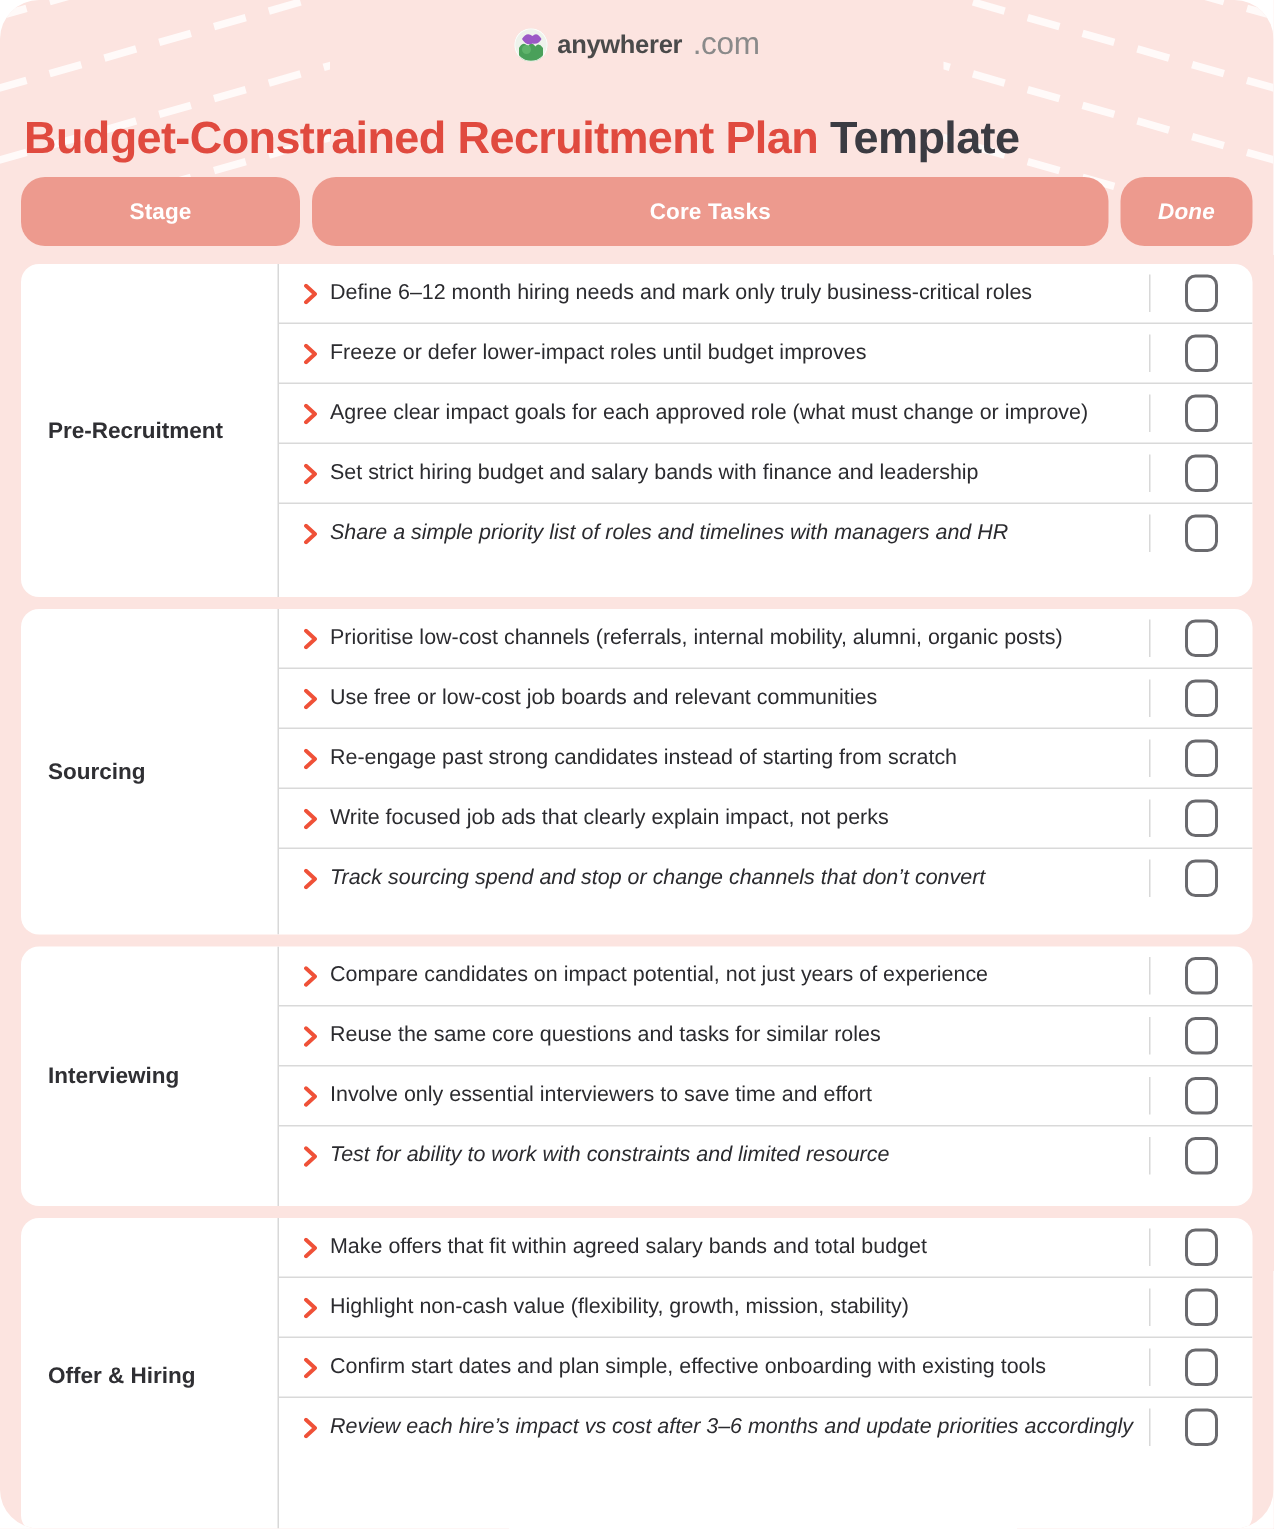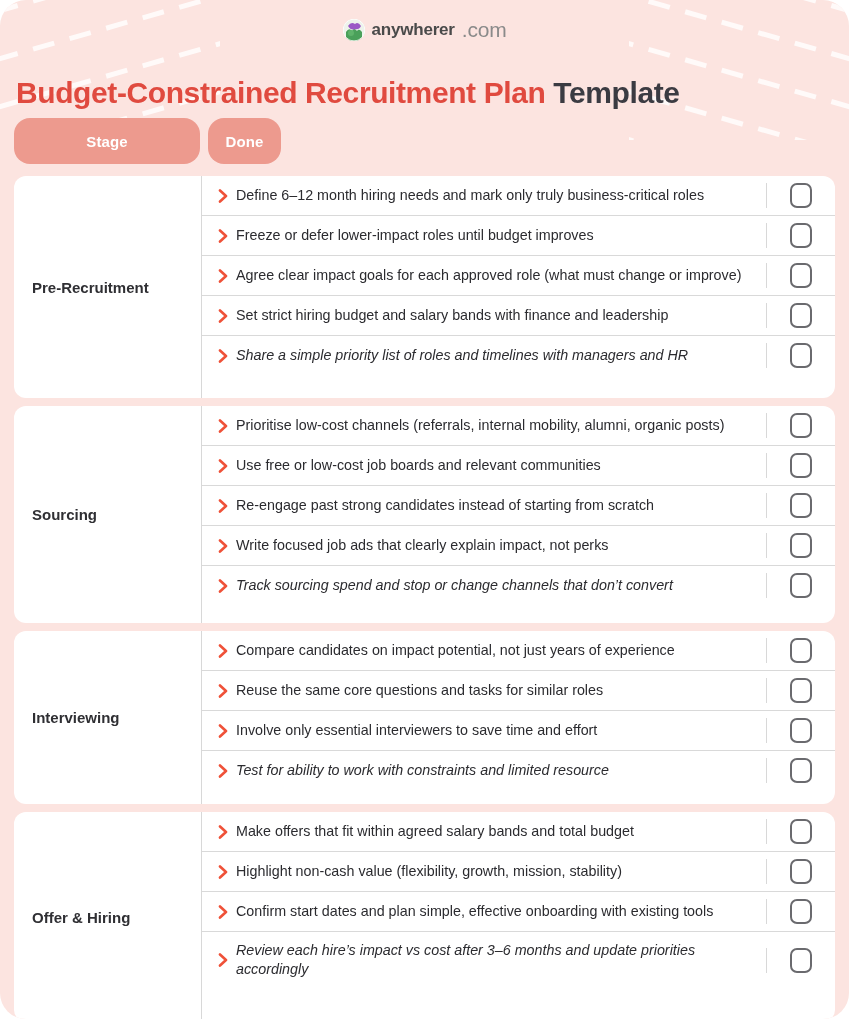--- a/index.html
+++ b/index.html
@@ -101,33 +101,33 @@
     display: flex;
     align-items: center;
     justify-content: center;
     color: #ffffff;
     font-size: 15px;
     font-weight: bold;
     letter-spacing: .1px;
   }
   .th-stage { width: 186px; flex: none; }
   .th-tasks { flex: 1; }
-  .th-done  { width: 73px; flex: none; }
+  .th-done  { width: 88px; flex: none; font-style: italic; }
 
   .section {
     background: #ffffff;
     border-radius: 12px;
     display: flex;
     margin-bottom: 8px;
     overflow: hidden;
   }
   .section:last-child { margin-bottom: 0; }
 
   .stage-cell {
-    width: 188px;
+    width: 172px;
     flex: none;
     display: flex;
     align-items: center;
     padding: 0 0 0 18px;
     box-sizing: border-box;
     border-right: 1px solid #d8d8d8;
     font-size: 15px;
     font-weight: bold;
     color: #2f2f33;
   }
@@ -225,20 +225,21 @@
   </div>
 
   <h1 class="title">
     <span class="title-accent">Budget-Constrained Recruitment Plan</span><span class="title-rest"> Template</span>
   </h1>
 
   <div class="table">
 
     <div class="thead">
       <div class="th th-stage">Stage</div>
+      <div class="th th-tasks">Core Tasks</div>
       <div class="th th-done">Done</div>
     </div>
 
     <div id="sections-host">
         <div class="section" style="min-height: 222px;">
           <div class="stage-cell">Pre-Recruitment</div>
           <div class="rows">
             <div class="row">
               <div class="task-cell">
                 <span>

